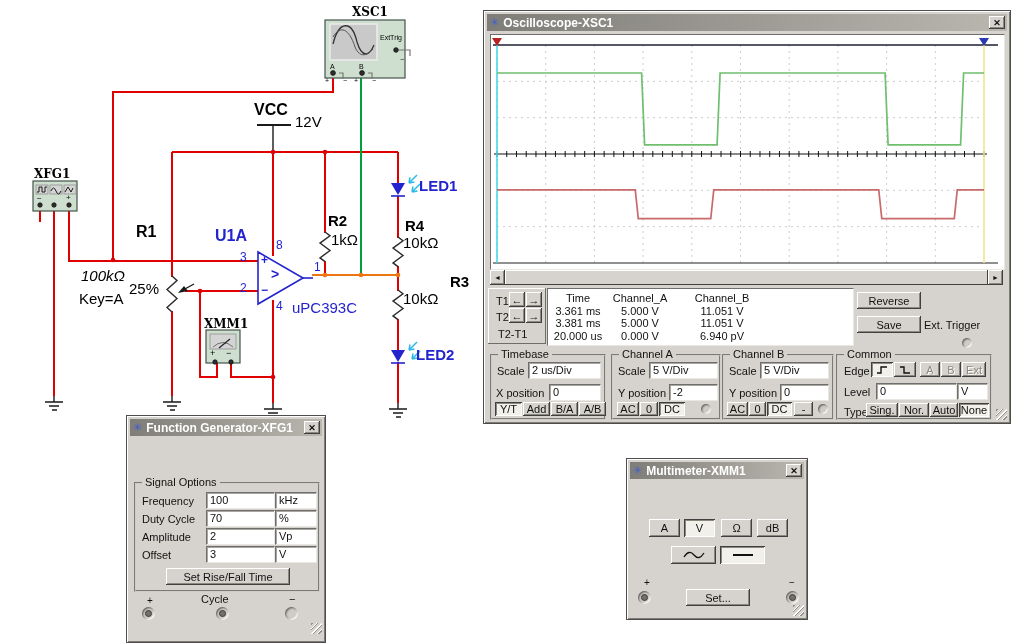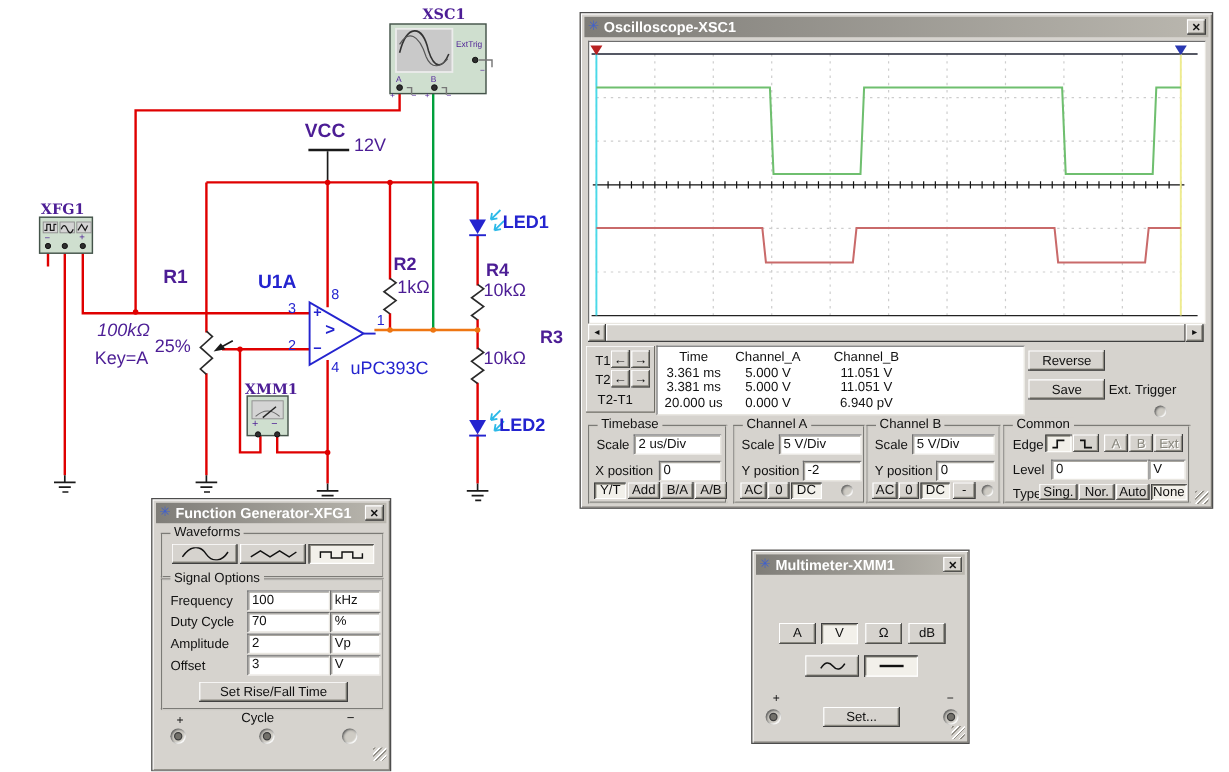--- a/index.html
+++ b/index.html
@@ -38,21 +38,21 @@
   .grip{position:absolute;width:11px;height:11px;
        background:repeating-linear-gradient(-45deg,transparent 0 2px,#928f88 2px 3px,#fff 3px 4px);}
   .sunkenbox{position:absolute;background:#fff;
        border:1px solid;border-color:#6e6e6e #e9e7e1 #e9e7e1 #6e6e6e;}
   .raisedbox{position:absolute;background:var(--bg);
        box-shadow:inset -1px -1px 0 #6f6d66, inset 1px 1px 0 #fff;}
   .cell{position:absolute;font-size:11px;color:#111;text-align:center;white-space:nowrap;}
   
   #circuit-svg{position:absolute;left:0;top:0;}
   #circuit-labels{position:absolute;left:0;top:0;width:480px;height:643px;pointer-events:none;}
-  .clab{position:absolute;color:#4c1d95;line-height:1;white-space:nowrap;}
+  .clab{position:absolute;color:#000000;line-height:1;white-space:nowrap;}
   .wr{stroke:var(--wire);stroke-width:2;fill:none}
   .wo{stroke:var(--wire-output);stroke-width:2;fill:none}
   .wg{stroke:var(--wire-green);stroke-width:2;fill:none}
   .blk{stroke:#1a1a1a;stroke-width:1.4;fill:none}
   .rz{stroke:#2a2a2a;stroke-width:1.4;fill:none}
   .op{stroke:var(--blue);stroke-width:1.6;fill:none}
   .ledf{fill:var(--blue);stroke:none}
   .ledb{stroke:var(--blue);stroke-width:1.6;fill:none}
   .ca{stroke:var(--led-arrow);stroke-width:1.5;fill:none}
   .jd{fill:var(--wire)} .jo{fill:var(--wire-output)}
@@ -394,38 +394,20 @@
     </div>
     <div class="grip" style="left:512px;top:398px"></div>
   </div>
 
   <div class="win" style="left:126px;top:415px;width:198px;height:226px">
     <div class="titlebar">
       <span class="ticon">✳</span>
       <span class="ttext">Function Generator-XFG1</span>
       <div class="xbtn">✕</div>
     </div>
-    <div class="group" style="left:7px;top:28px;width:182px;height:34px">
-      <span class="legend">Waveforms</span>
-      <div class="btn" style="left:7px;top:7px;width:55px;height:17px">
-        <svg width="42" height="11">
-            <path d="M2,8 C9,-2 17,-2 22,6 C27,13 35,12 40,4" stroke="#111" fill="none" stroke-width="1.2"></path>
-          </svg>
-      </div>
-      <div class="btn" style="left:64px;top:7px;width:55px;height:17px">
-        <svg width="42" height="11">
-            <path d="M2,8 L10,3 L18,8 L26,3 L34,8 L40,4" stroke="#111" fill="none" stroke-width="1.2"></path>
-          </svg>
-      </div>
-      <div class="btn pressed" style="left:121px;top:7px;width:55px;height:17px">
-        <svg width="42" height="11">
-            <path d="M3,9 V4 H12 V9 H21 V4 H30 V9 H38 V5" stroke="#111" fill="none" stroke-width="1.2"></path>
-          </svg>
-      </div>
-    </div>
     <div class="group" style="left:7px;top:66px;width:182px;height:106px">
       <span class="legend">Signal Options</span>
       <span class="lbl" style="left:6px;top:11px">Frequency</span>
       <div class="input" style="left:70px;top:8px;width:64px">100</div>
       <div class="input" style="left:139px;top:8px;width:37px">kHz</div>
       <span class="lbl" style="left:6px;top:29px">Duty Cycle</span>
       <div class="input" style="left:70px;top:26px;width:64px">70</div>
       <div class="input" style="left:139px;top:26px;width:37px">%</div>
       <span class="lbl" style="left:6px;top:47px">Amplitude</span>
       <div class="input" style="left:70px;top:44px;width:64px">2</div>

